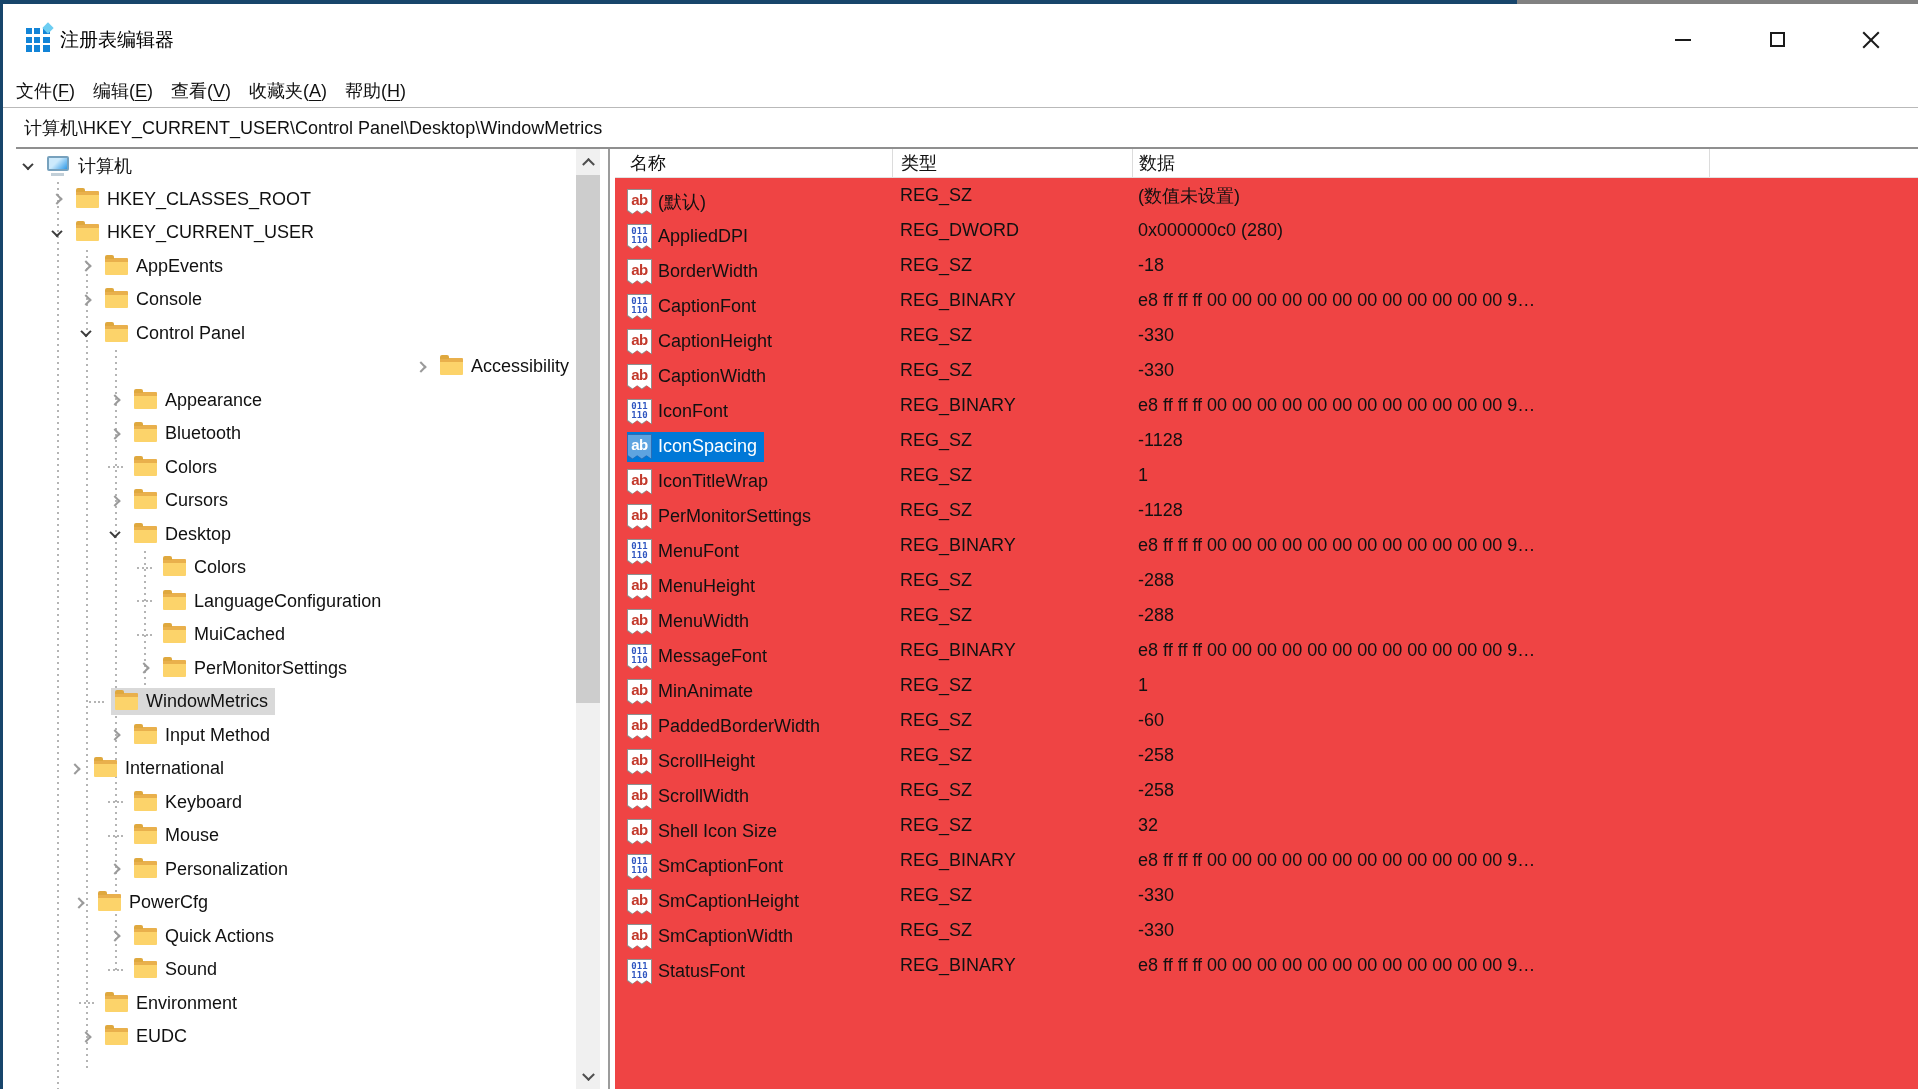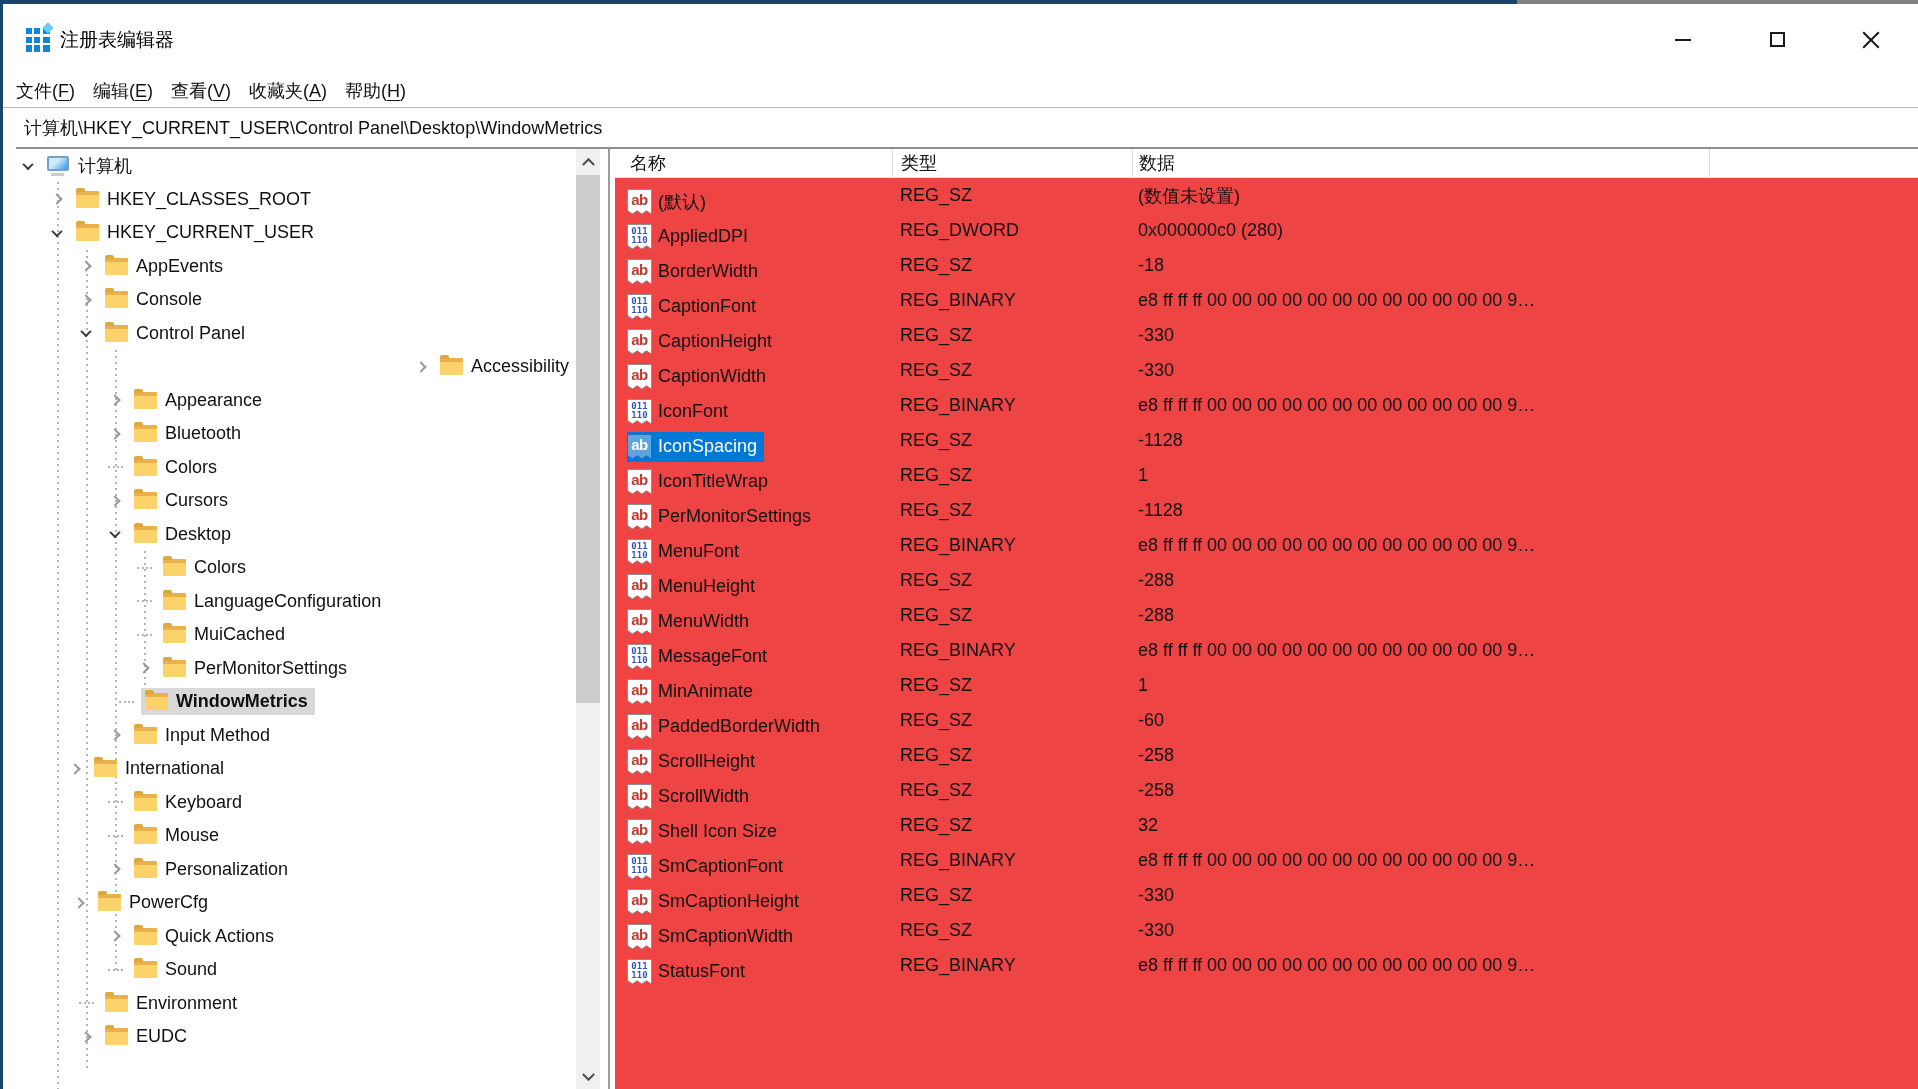--- a/index.html
+++ b/index.html
@@ -287,21 +287,21 @@
     </div>
     <div class="tree-row" style="padding-left: 131px;">
       <div class="exp">
         <span class="chev"></span>
       </div>
       <div class="node-inner">
         <div class="icon-folder"></div>
         <div class="tree-label">PerMonitorSettings</div>
       </div>
     </div>
-    <div class="tree-row sel-inactive" style="padding-left: 113px; font-weight: bold;">
+    <div class="tree-row sel-inactive" style="padding-left: 83px;">
       <div class="exp">
         <span class="stub"></span>
       </div>
       <div class="node-inner">
         <div class="icon-folder"></div>
         <div class="tree-label">WindowMetrics</div>
       </div>
     </div>
     <div class="tree-row" style="padding-left: 102px;">
       <div class="exp">

